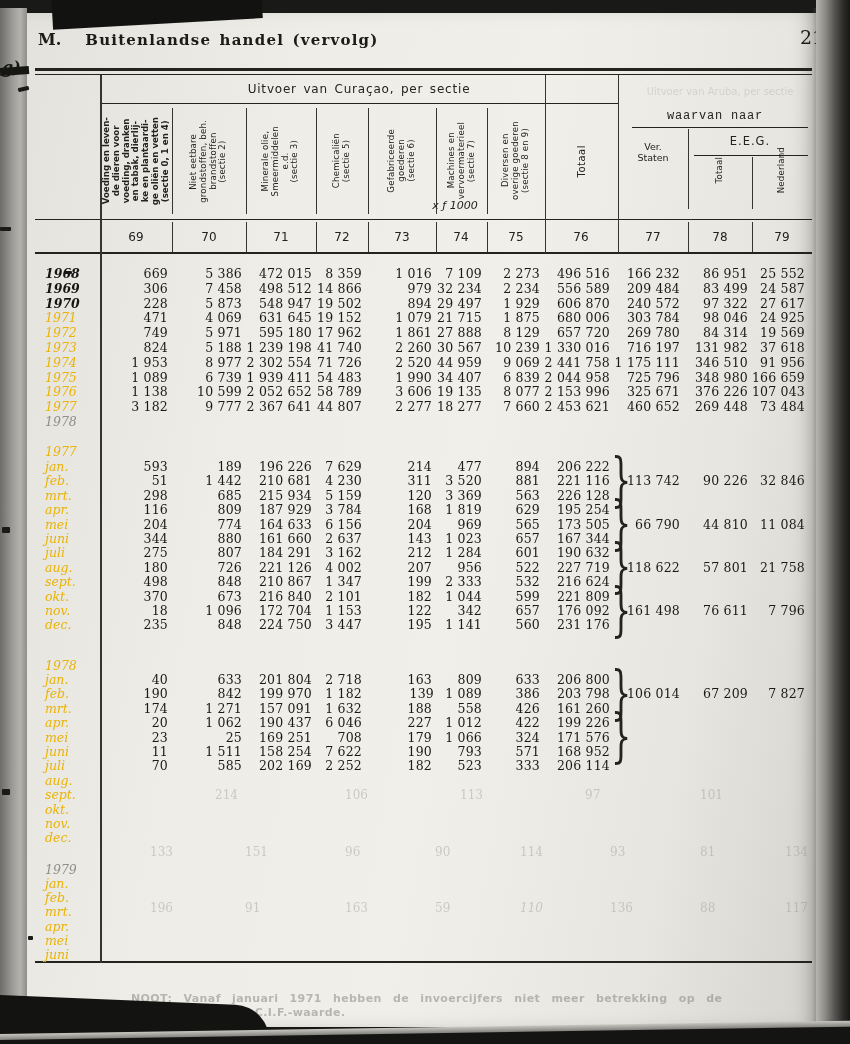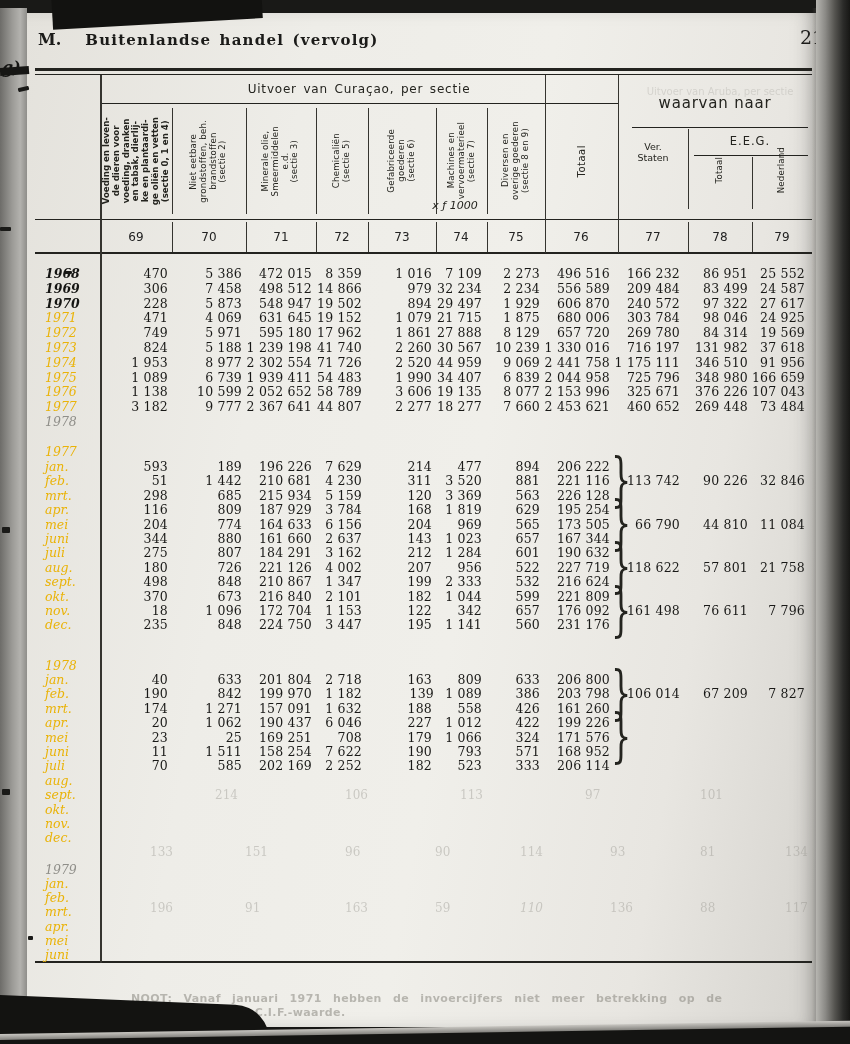--- a/index.html
+++ b/index.html
@@ -29,21 +29,21 @@
   .title-row{position:absolute;left:38px;top:30px;display:flex;gap:24px;align-items:baseline;}
   .sec-label{font:bold 16px "DejaVu Serif",serif;color:#1b1b19;}
   .doc-title{font:bold 15px "DejaVu Serif",serif;color:#1b1b19;letter-spacing:1.2px;word-spacing:2px;}
   .page-num{position:absolute;left:800px;top:26px;font:19px "DejaVu Serif",serif;color:#1b1b19;}
 
   .hline{position:absolute;background:#23231f;}
   .vline{position:absolute;background:#35342f;}
 
   .hdr{position:absolute;font-family:"DejaVu Sans",sans-serif;color:#24241f;text-align:center;}
   .group-hdr{left:100px;top:82px;width:518px;font-size:12px;letter-spacing:.8px;word-spacing:2px;}
-  .waarvan{left:618px;top:94px;width:194px;font-size:15px;letter-spacing:.8px;}
+  .waarvan{left:618px;top:109px;width:194px;font-size:12px;letter-spacing:.8px;font-family:Liberation Mono, monospace;}
   .eeg{left:688px;top:134px;width:124px;font-size:11.5px;letter-spacing:1px;}
   .verstaten{left:618px;top:141px;width:70px;font-size:9.5px;line-height:11px;white-space:pre-line;}
   .unit-note{left:360px;top:199px;width:190px;font-size:11px;font-style:italic;}
 
   .rcell{position:absolute;top:107px;height:108px;display:flex;align-items:center;justify-content:center;}
   .rcell.short{top:126px;height:88px;}
   .rot{writing-mode:vertical-rl;transform:rotate(180deg);
        font:8.6px/9.8px "DejaVu Sans",sans-serif;color:#24241f;
        white-space:pre-line;text-align:center;letter-spacing:.2px;}
   .rot.b{font-weight:bold;letter-spacing:0;}
@@ -195,21 +195,21 @@
     <div class="colnum" style="left: 261px;">71</div>
     <div class="colnum" style="left: 322px;">72</div>
     <div class="colnum" style="left: 382px;">73</div>
     <div class="colnum" style="left: 441px;">74</div>
     <div class="colnum" style="left: 496px;">75</div>
     <div class="colnum" style="left: 561px;">76</div>
     <div class="colnum" style="left: 633px;">77</div>
     <div class="colnum" style="left: 700px;">78</div>
     <div class="colnum" style="left: 762px;">79</div>
     <div class="row-label bold" style="top: 266px;">1968</div>
-    <div class="num" style="top: 266px; right: 682px;">470</div>
+    <div class="num" style="top: 266px; right: 682px;">669</div>
     <div class="num" style="top: 266px; right: 608px;">5 386</div>
     <div class="num" style="top: 266px; right: 538px;">472 015</div>
     <div class="num" style="top: 266px; right: 488px;">8 359</div>
     <div class="num" style="top: 266px; right: 418px;">1 016</div>
     <div class="num" style="top: 266px; right: 368px;">7 109</div>
     <div class="num" style="top: 266px; right: 310px;">2 273</div>
     <div class="num" style="top: 266px; right: 240px;">496 516</div>
     <div class="num" style="top: 266px; right: 170px;">166 232</div>
     <div class="num" style="top: 266px; right: 102px;">86 951</div>
     <div class="num" style="top: 266px; right: 45px;">25 552</div>

